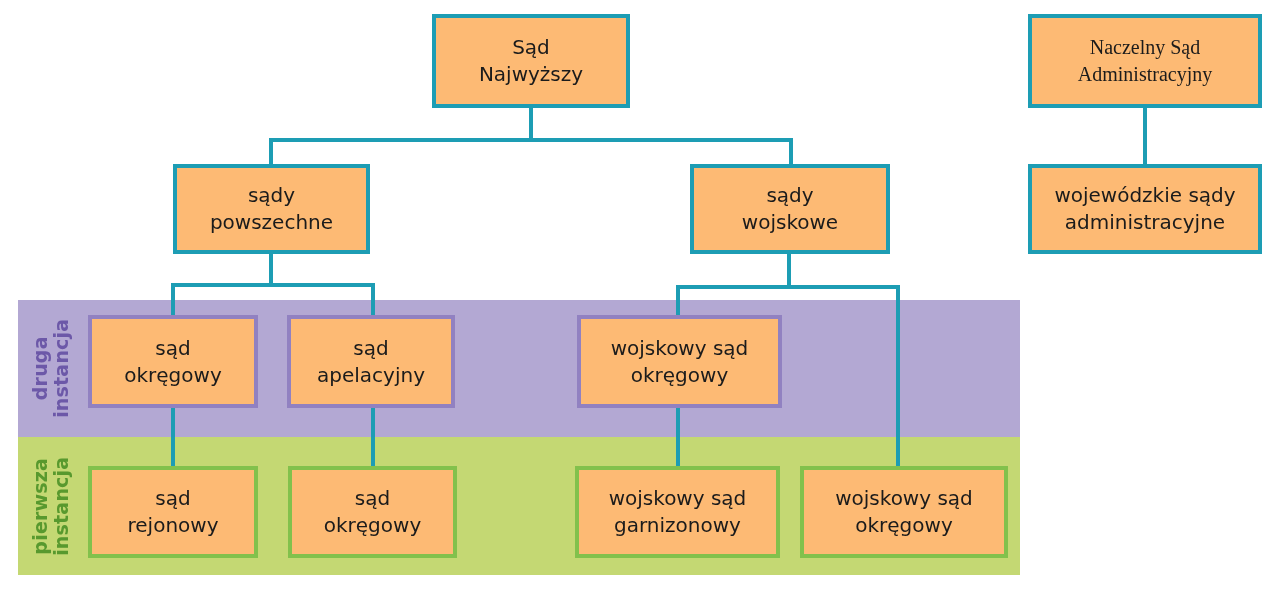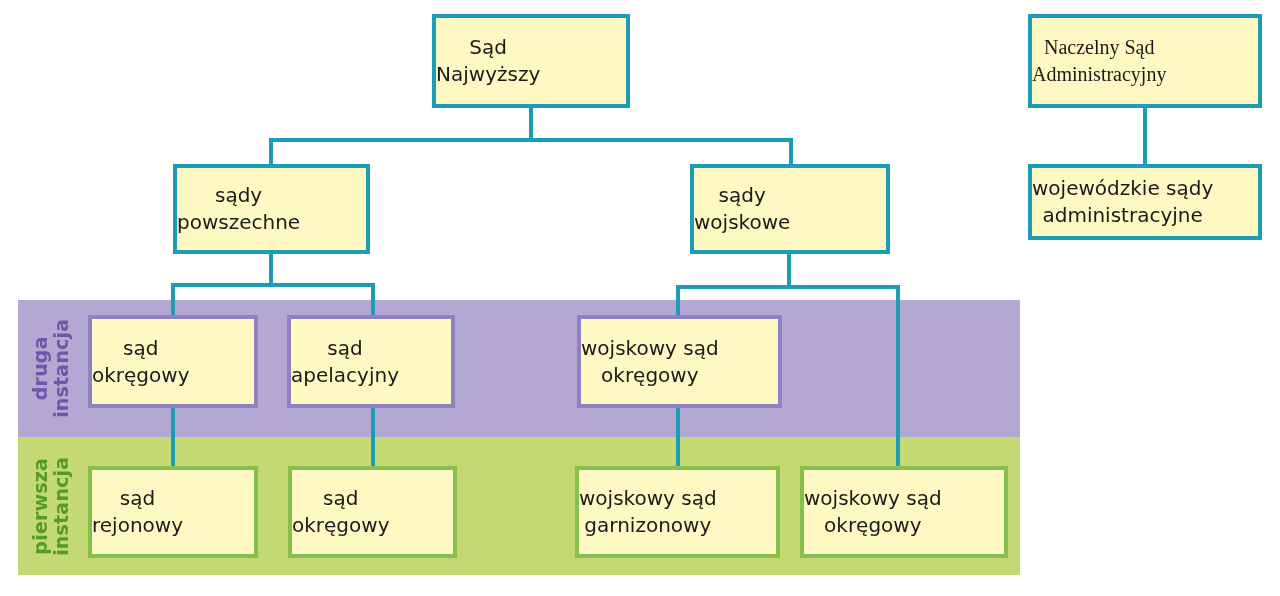--- a/index.html
+++ b/index.html
@@ -58,23 +58,24 @@
   
   .line {
     position: absolute;
     background: var(--connector, #1d9db4);
     z-index: 3;
   }
 
   
   .box {
     position: absolute;
-    background: #fef9c3;
+    background: #fdba74;
     display: flex;
     align-items: center;
+    justify-content: center;
     box-sizing: border-box;
     z-index: 4;
     text-align: center;
   }
   .box .box-label {
     white-space: pre-line;
     font-size: 20px;
     line-height: 1.35;
     color: var(--text-primary, #1b1b1b);
   }
@@ -129,21 +130,21 @@
 Administracyjny</span>
   </div>
   <div class="box teal" style="left:173px; top:164px; width:197px; height:90px;">
     <span class="box-label">sądy
 powszechne</span>
   </div>
   <div class="box teal" style="left:690px; top:164px; width:200px; height:90px;">
     <span class="box-label">sądy
 wojskowe</span>
   </div>
-  <div class="box teal" style="left:1028px; top:164px; width:234px; height:76px;">
+  <div class="box teal" style="left:1028px; top:164px; width:234px; height:90px;">
     <span class="box-label">wojewódzkie sądy
 administracyjne</span>
   </div>
 
   <div class="box purple" style="left:88px; top:315px; width:170px; height:93px;">
     <span class="box-label">sąd
 okręgowy</span>
   </div>
   <div class="box purple" style="left:287px; top:315px; width:168px; height:93px;">
     <span class="box-label">sąd

